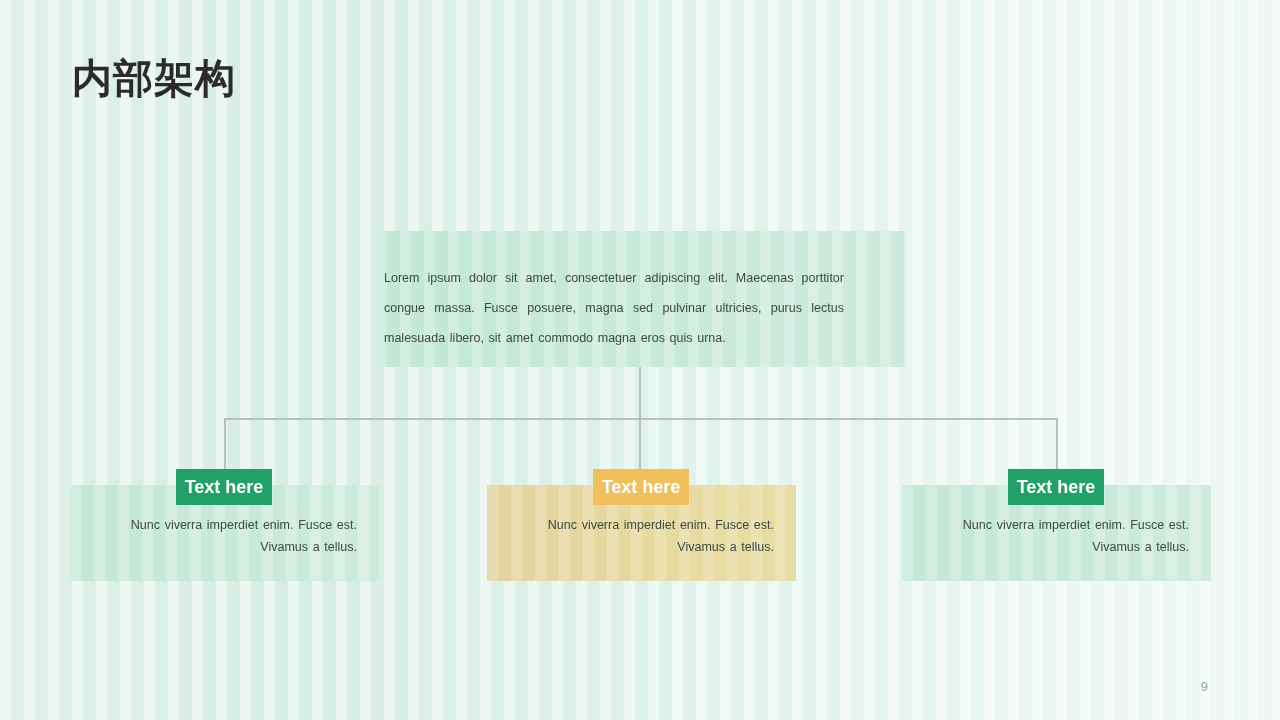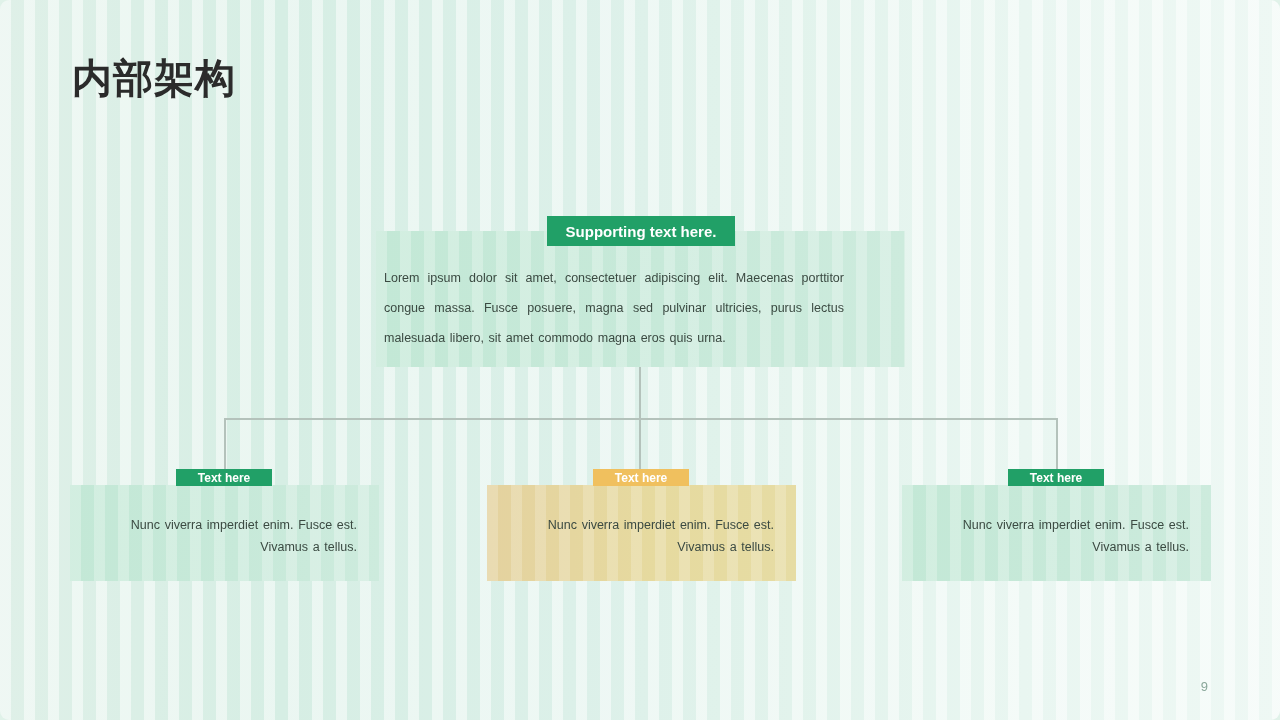--- a/index.html
+++ b/index.html
@@ -25,21 +25,20 @@
         rgba(255,255,255,0.00) 11px,
         rgba(255,255,255,0.00) 24px),
       linear-gradient(90deg,
         #dff0e8 0%,
         #d6eee4 22%,
         #dcf0e9 45%,
         #e2f3ec 62%,
         #e9f6f1 80%,
         #eef8f4 100%);
     overflow: hidden;
-    border-radius: 9px;
   }
 
   
   #page-title {
     position: absolute;
     left: 72px;
     top: 54px;
     font-size: 40px;
     font-weight: bold;
     color: #2b2b2b;
@@ -140,22 +139,22 @@
   
   .card-child { top: 485px; width: 309px; height: 96px; }
   #card-left   { left: 70px; }
   #card-center { left: 487px; }
   #card-right  { left: 902px; }
 
   .card-child .card-badge {
     left: 106px;
     top: -16px;
     width: 96px;
-    height: 17px;
-    font-size: 12px;
+    height: 36px;
+    font-size: 18px;
   }
   .card-child .card-text {
     left: 22px;
     top: 29px;
     width: 265px;
     font-size: 12.5px;
     line-height: 22px;
     text-align: right;
     word-spacing: 1.2px;
   }
@@ -177,21 +176,20 @@
   <div id="page-title">内部架构</div>
 
   <div id="conn-trunk" class="conn v"></div>
   <div id="conn-bus" class="conn h"></div>
   <div id="conn-drop-left" class="conn v"></div>
   <div id="conn-drop-center" class="conn v"></div>
   <div id="conn-drop-right" class="conn v"></div>
 
   <div id="card-top" class="card">
     <div class="card-body green"></div>
-    <div class="card-badge green">Supporting text here.</div>
     <div class="card-text">Lorem ipsum dolor sit amet, consectetuer adipiscing elit. Maecenas porttitor congue massa. Fusce posuere, magna sed pulvinar ultricies, purus lectus malesuada libero, sit amet commodo magna eros quis urna.</div>
   </div>
 
   <div id="card-left" class="card card-child">
     <div class="card-body green"></div>
     <div class="card-badge green">Text here</div>
     <div class="card-text">Nunc viverra imperdiet enim. Fusce est. Vivamus a tellus.</div>
   </div>
 
   <div id="card-center" class="card card-child">

